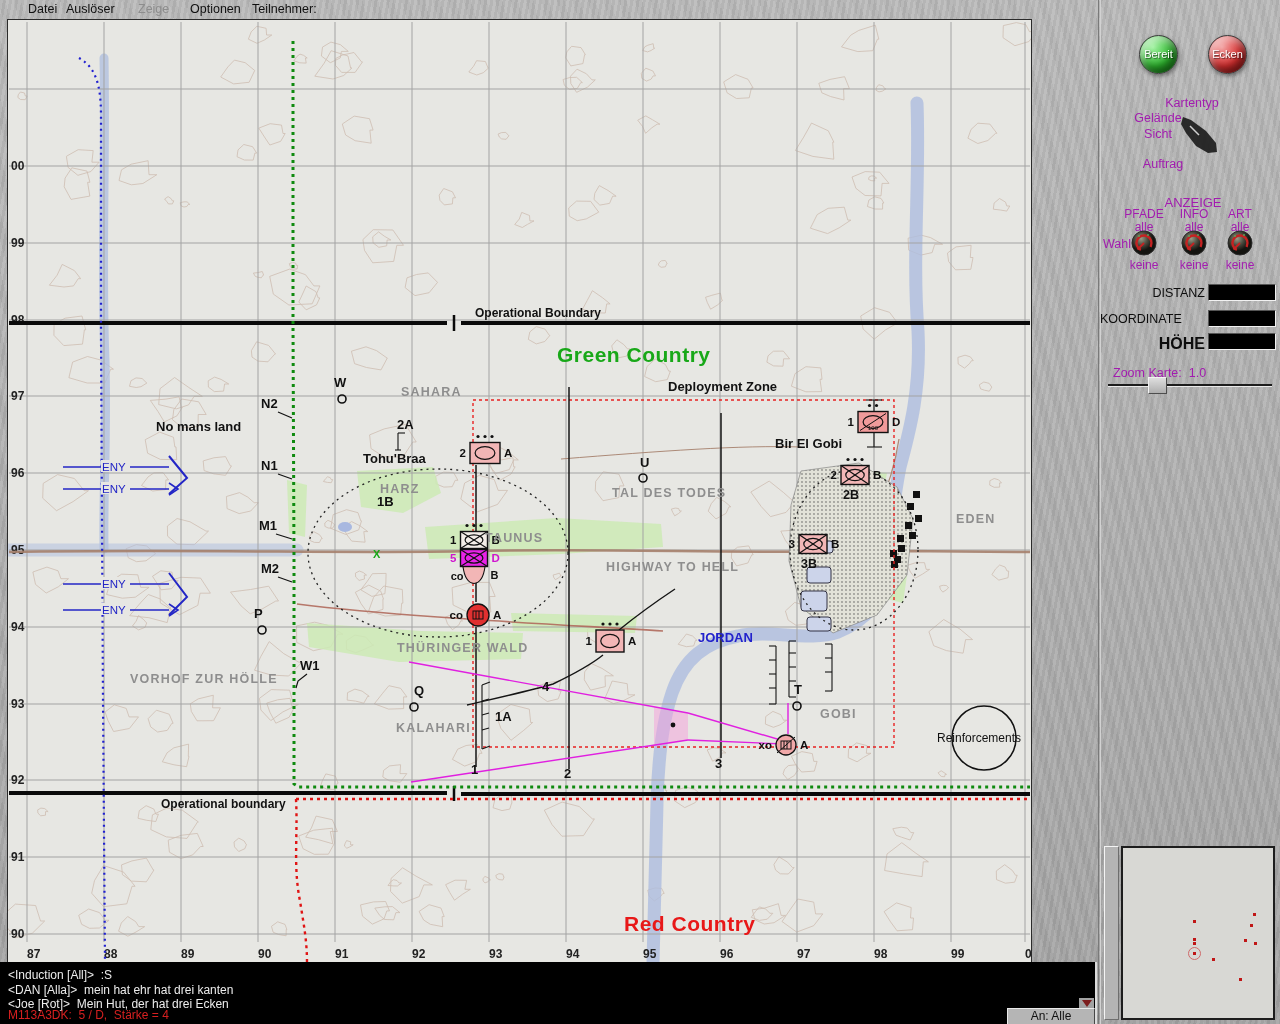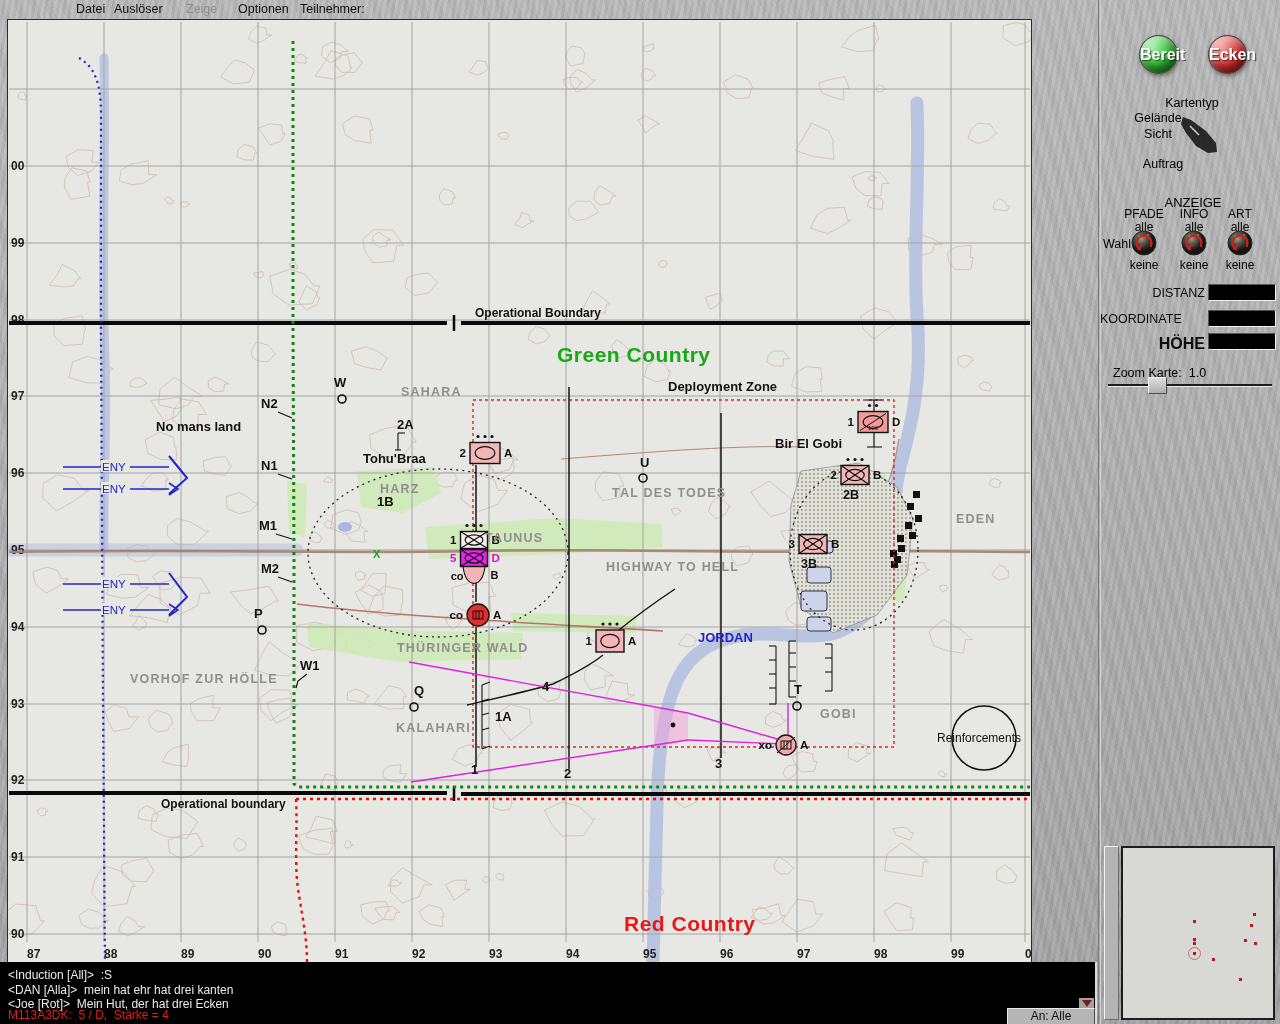--- a/index.html
+++ b/index.html
@@ -5,36 +5,36 @@
   html,body{margin:0;padding:0;}
   body{
     width:1280px;height:1024px;position:relative;overflow:hidden;
     background:
       repeating-linear-gradient(100deg, rgba(255,255,255,.05) 0 3px, rgba(0,0,0,.045) 3px 6px),
       repeating-linear-gradient(75deg, rgba(255,255,255,.035) 0 8px, rgba(0,0,0,.03) 8px 15px),
       linear-gradient(#bbbbbb,#a5a5a5);
     font-family:"Liberation Sans",sans-serif;
   }
   
-  #menubar{position:absolute;left:0;top:0;width:1100px;height:15px;margin-left:48px;}
+  #menubar{position:absolute;left:0;top:0;width:1100px;height:15px;}
   .menu-item{position:absolute;top:2px;font-size:12.5px;color:#101010;cursor:default;white-space:nowrap;}
   .menu-item.disabled{color:#8d8d8d;}
   
   #map-frame{position:absolute;left:7px;top:19px;width:1023px;height:943px;border:1px solid #2b2b2b;background:#e7e7e3;}
   #map-svg{position:absolute;left:0;top:0;}
   
   #sidebar-divider{position:absolute;left:1098px;top:0;width:1px;height:1024px;background:#7a7a7a;}
   #sidebar-divider2{position:absolute;left:1100px;top:0;width:1px;height:1024px;background:#d2d2d2;}
-  .ball{position:absolute;width:37px;height:37px;border-radius:50%;color:#fff;font-weight:bold;
-    font-size:16px;text-align:center;line-height:37px;border:1px solid #3d3d3d;cursor:pointer;
+  .ball{position:absolute;width:37px;height:37px;border-radius:50%;color:#fff;font-weight:normal;
+    font-size:11px;text-align:center;line-height:37px;border:1px solid #3d3d3d;cursor:pointer;
     box-shadow:inset -4px -6px 9px rgba(0,0,0,.45), inset 3px 5px 7px rgba(255,255,255,.55), 1px 2px 4px rgba(0,0,0,.45);
     text-shadow:1px 1px 1px rgba(0,0,0,.6);}
   #btn-bereit{left:1139px;top:35px;background:radial-gradient(circle at 35% 30%,#a0f2a0,#2fb82f 55%,#0f770f);}
   #btn-ende{left:1208px;top:35px;background:radial-gradient(circle at 35% 30%,#f2a0a0,#da3030 55%,#8c0f0f);}
-  .sb-label{position:absolute;font-size:12.5px;color:#000000;transform:translateX(-50%);white-space:nowrap;}
+  .sb-label{position:absolute;font-size:12.5px;color:#a21caf;transform:translateX(-50%);white-space:nowrap;}
   .sb-small{font-size:12px;}
   .blackfield{position:absolute;width:66px;height:15px;background:#000;
     border:1px solid;border-color:#555 #f2f2f2 #f2f2f2 #555;}
   #zoom-track{position:absolute;left:1108px;top:384px;width:164px;height:2px;background:#1c1c1c;border-bottom:1px solid #eaeaea;}
   #zoom-handle{position:absolute;left:1148px;top:377px;width:17px;height:15px;cursor:pointer;
     background:linear-gradient(#dedede,#aeaeae);border:1px solid;border-color:#f2f2f2 #4d4d4d #4d4d4d #f2f2f2;}
   #minimap-strip{position:absolute;left:1104px;top:846px;width:13px;height:172px;background:#b4b4b4;
     border:1px solid;border-color:#f4f4f4 #6e6e6e #6e6e6e #f4f4f4;}
   #minimap{position:absolute;left:1121px;top:846px;width:150px;height:170px;background:#d8d8d4;border:2px solid #1d1d1d;cursor:crosshair;}
   .mdot{position:absolute;width:3px;height:3px;background:#c01616;}

